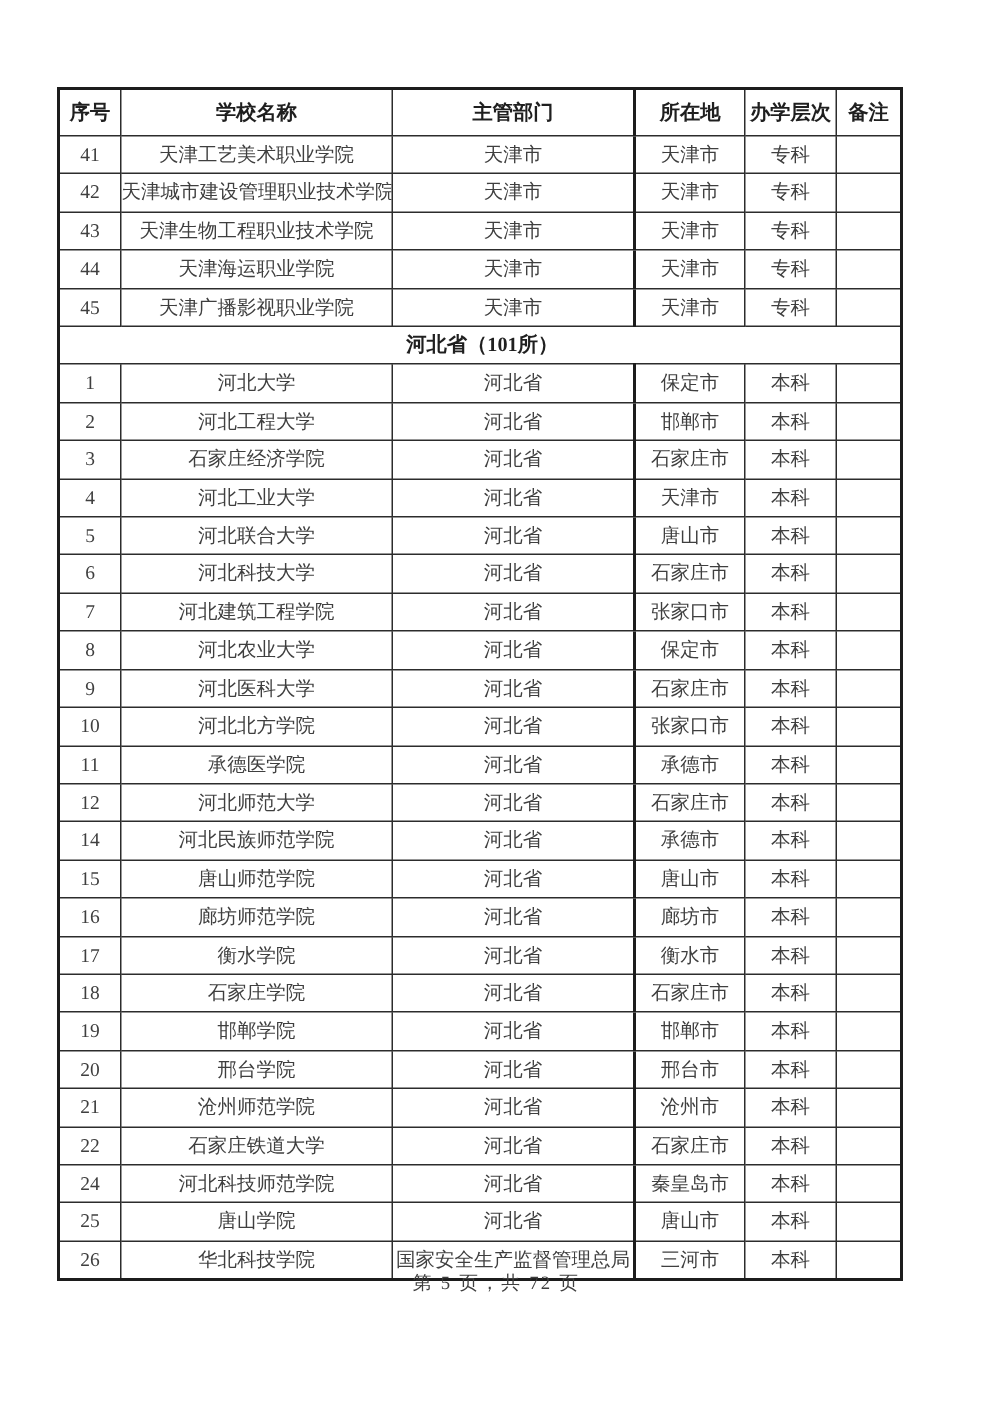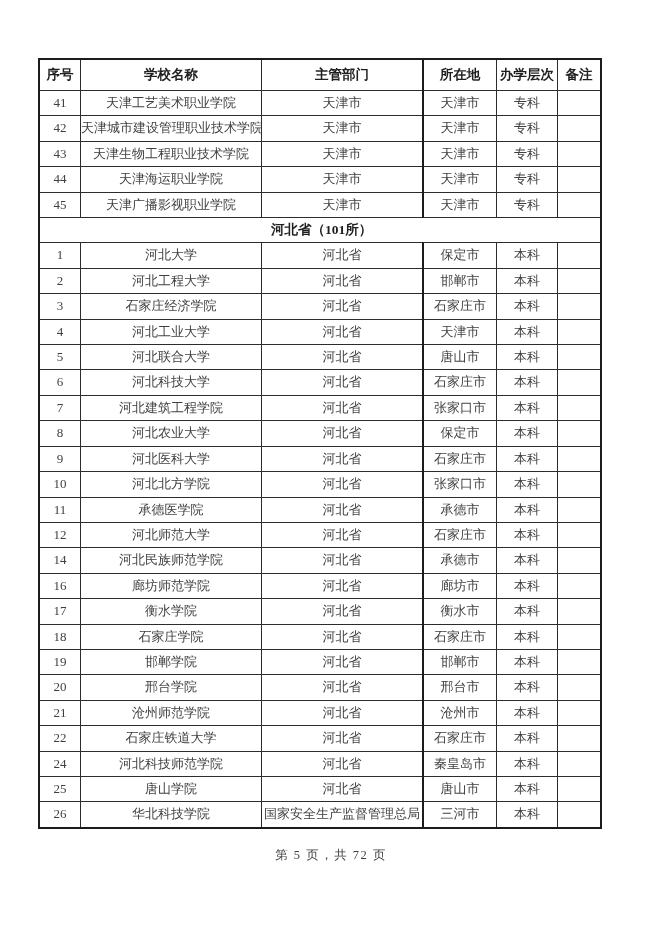--- a/index.html
+++ b/index.html
@@ -239,20 +239,28 @@
         </tr>
         <tr>
           <td class="col-num">14</td>
           <td class="col-name">河北民族师范学院</td>
           <td class="col-dept">河北省</td>
           <td class="col-city">承德市</td>
           <td class="col-level">本科</td>
           <td class="col-note"></td>
         </tr>
         <tr>
+          <td class="col-num">15</td>
+          <td class="col-name">唐山师范学院</td>
+          <td class="col-dept">河北省</td>
+          <td class="col-city">唐山市</td>
+          <td class="col-level">本科</td>
+          <td class="col-note"></td>
+        </tr>
+        <tr>
           <td class="col-num">16</td>
           <td class="col-name">廊坊师范学院</td>
           <td class="col-dept">河北省</td>
           <td class="col-city">廊坊市</td>
           <td class="col-level">本科</td>
           <td class="col-note"></td>
         </tr>
         <tr>
           <td class="col-num">17</td>
           <td class="col-name">衡水学院</td>

